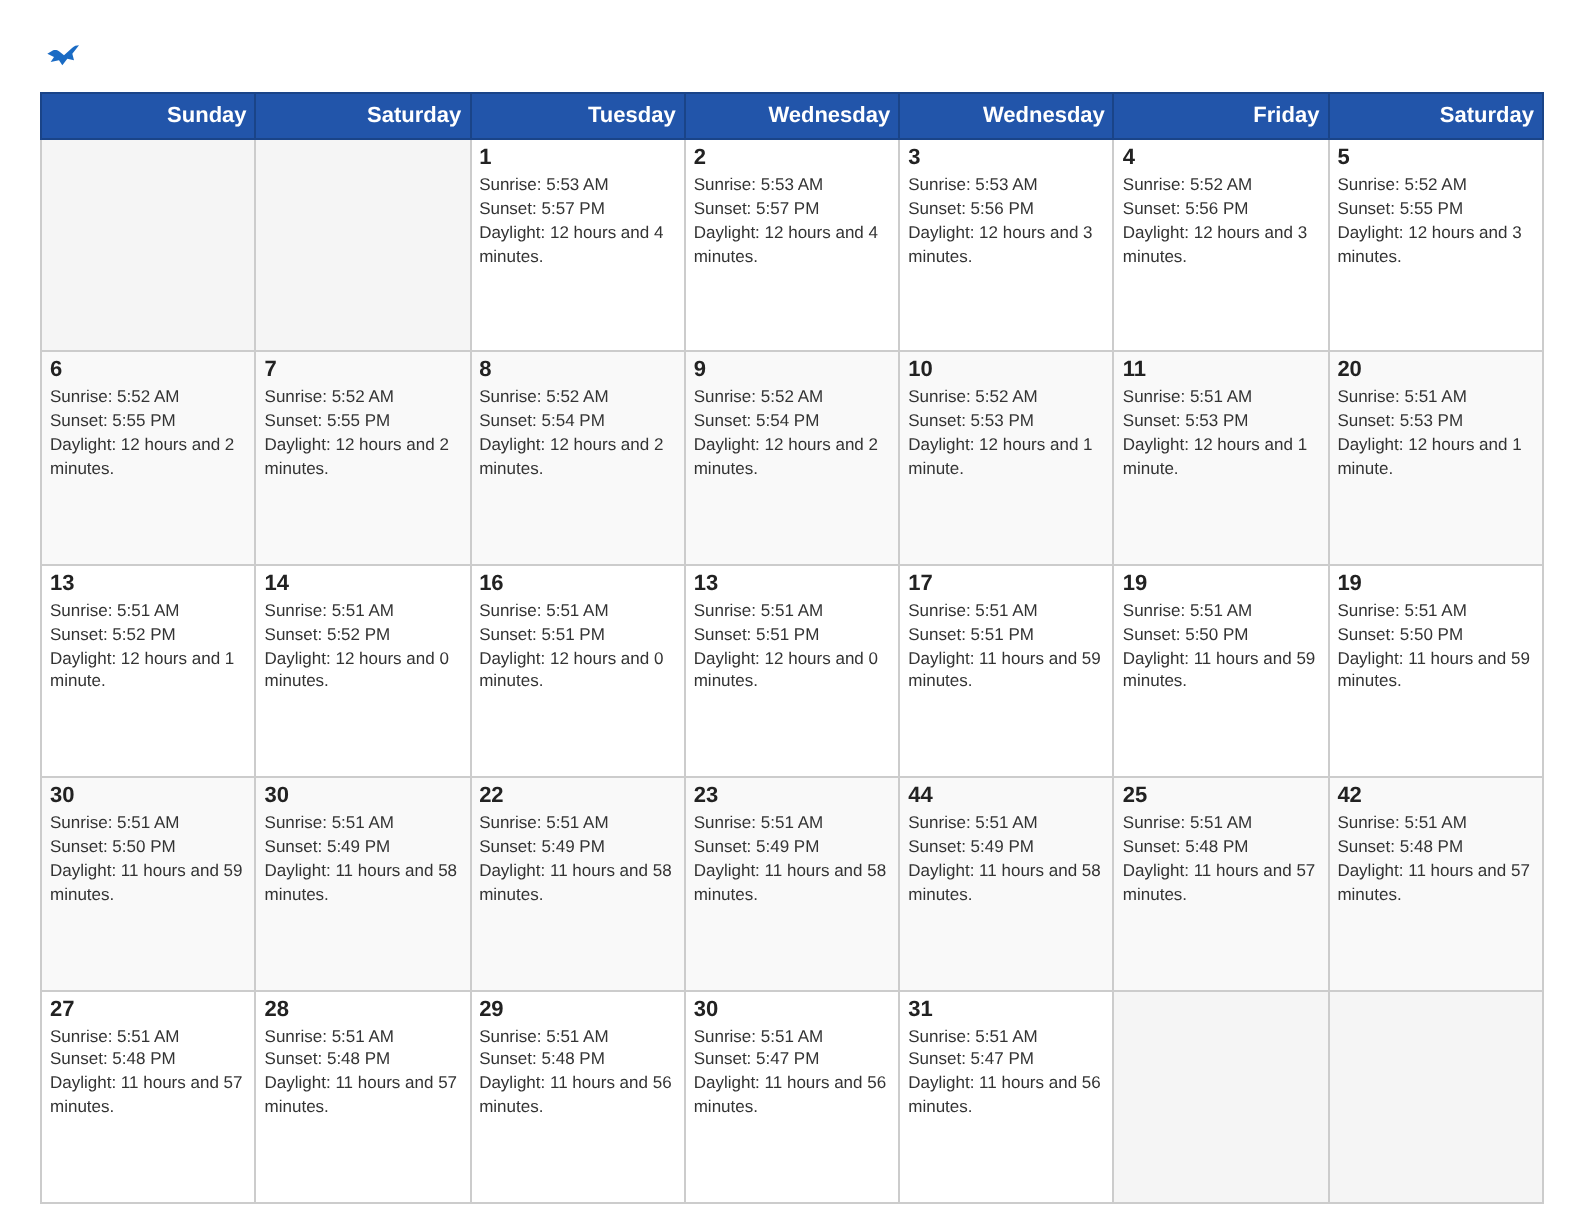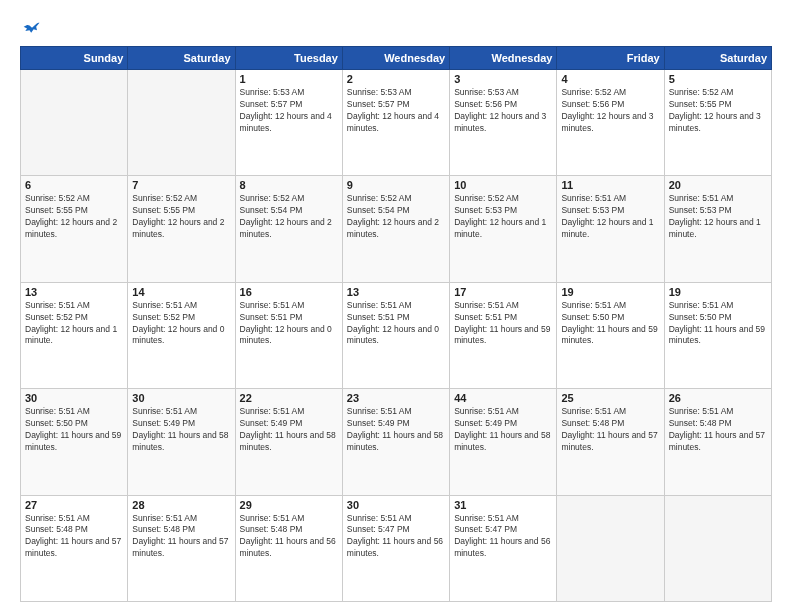--- a/index.html
+++ b/index.html
@@ -285,21 +285,21 @@
 Sunset: 5:49 PM
 Daylight: 11 hours and 58 minutes.</div>
           </td>
           <td>
             <span class="day-num">25</span>
             <div class="day-info" style="white-space: pre-line;">Sunrise: 5:51 AM
 Sunset: 5:48 PM
 Daylight: 11 hours and 57 minutes.</div>
           </td>
           <td>
-            <span class="day-num">26</span>
+            <span class="day-num">42</span>
             <div class="day-info" style="white-space: pre-line;">Sunrise: 5:51 AM
 Sunset: 5:48 PM
 Daylight: 11 hours and 57 minutes.</div>
           </td>
         </tr>
         <tr>
           <td>
             <span class="day-num">27</span>
             <div class="day-info" style="white-space: pre-line;">Sunrise: 5:51 AM
 Sunset: 5:48 PM

